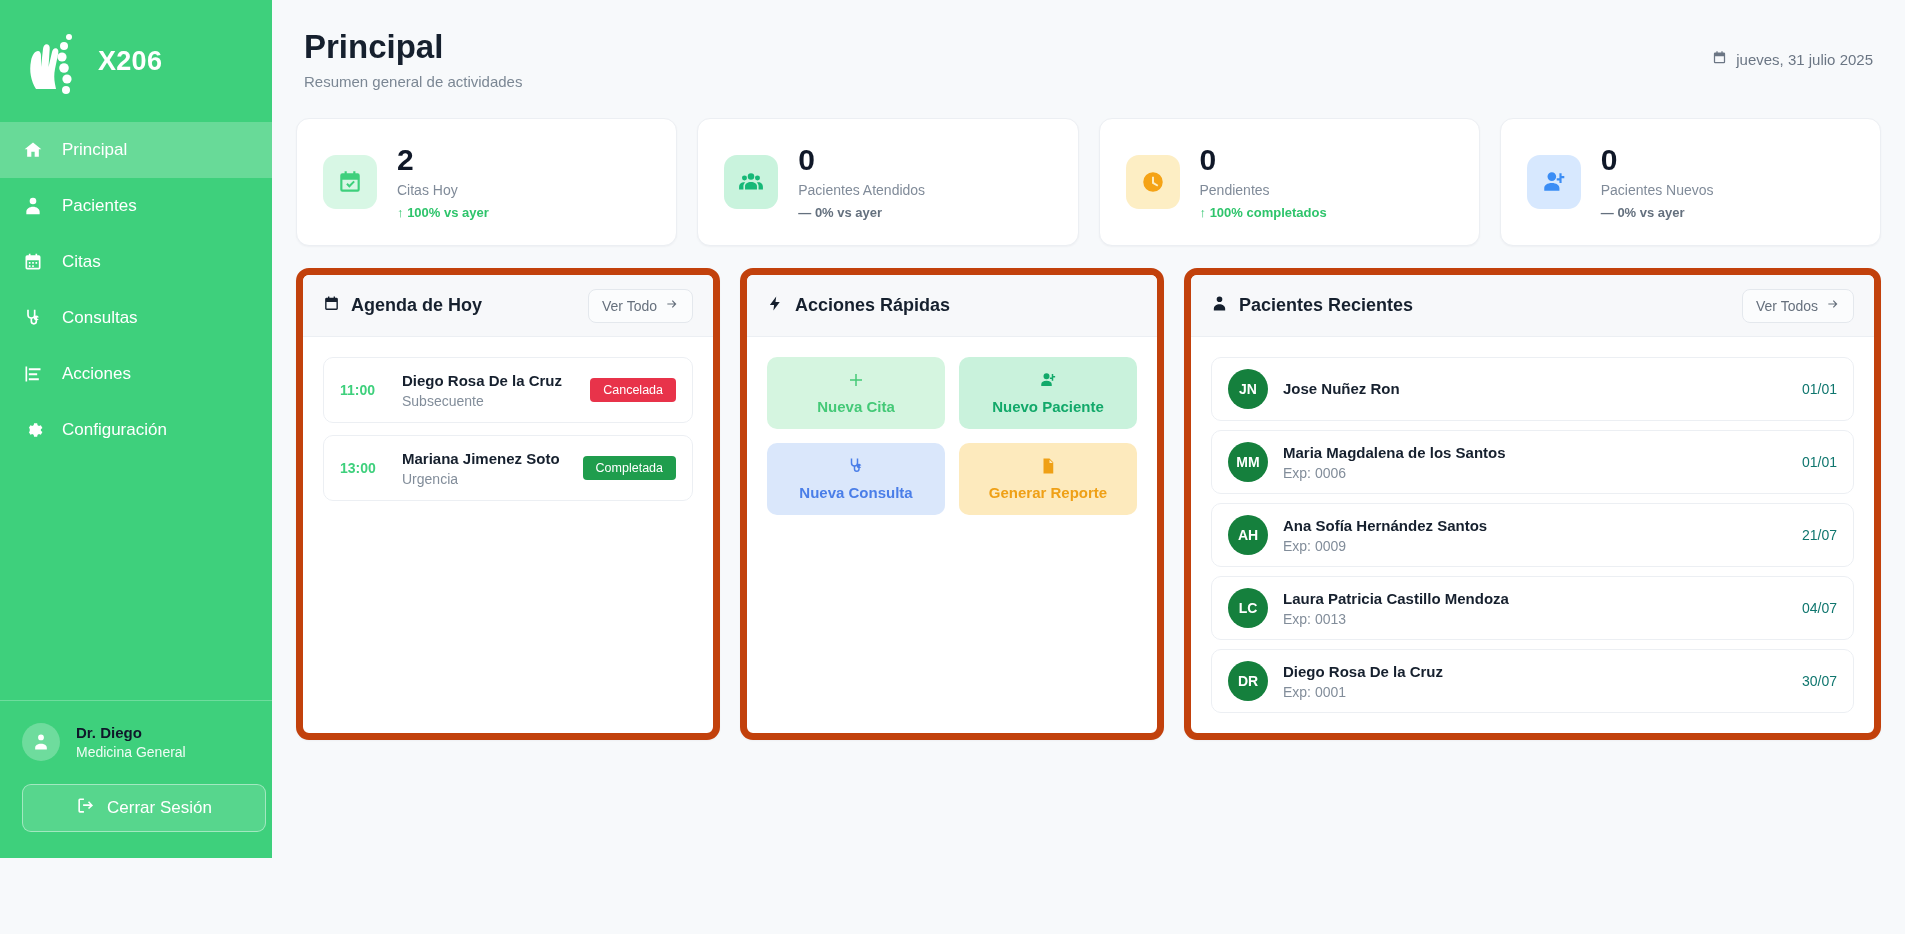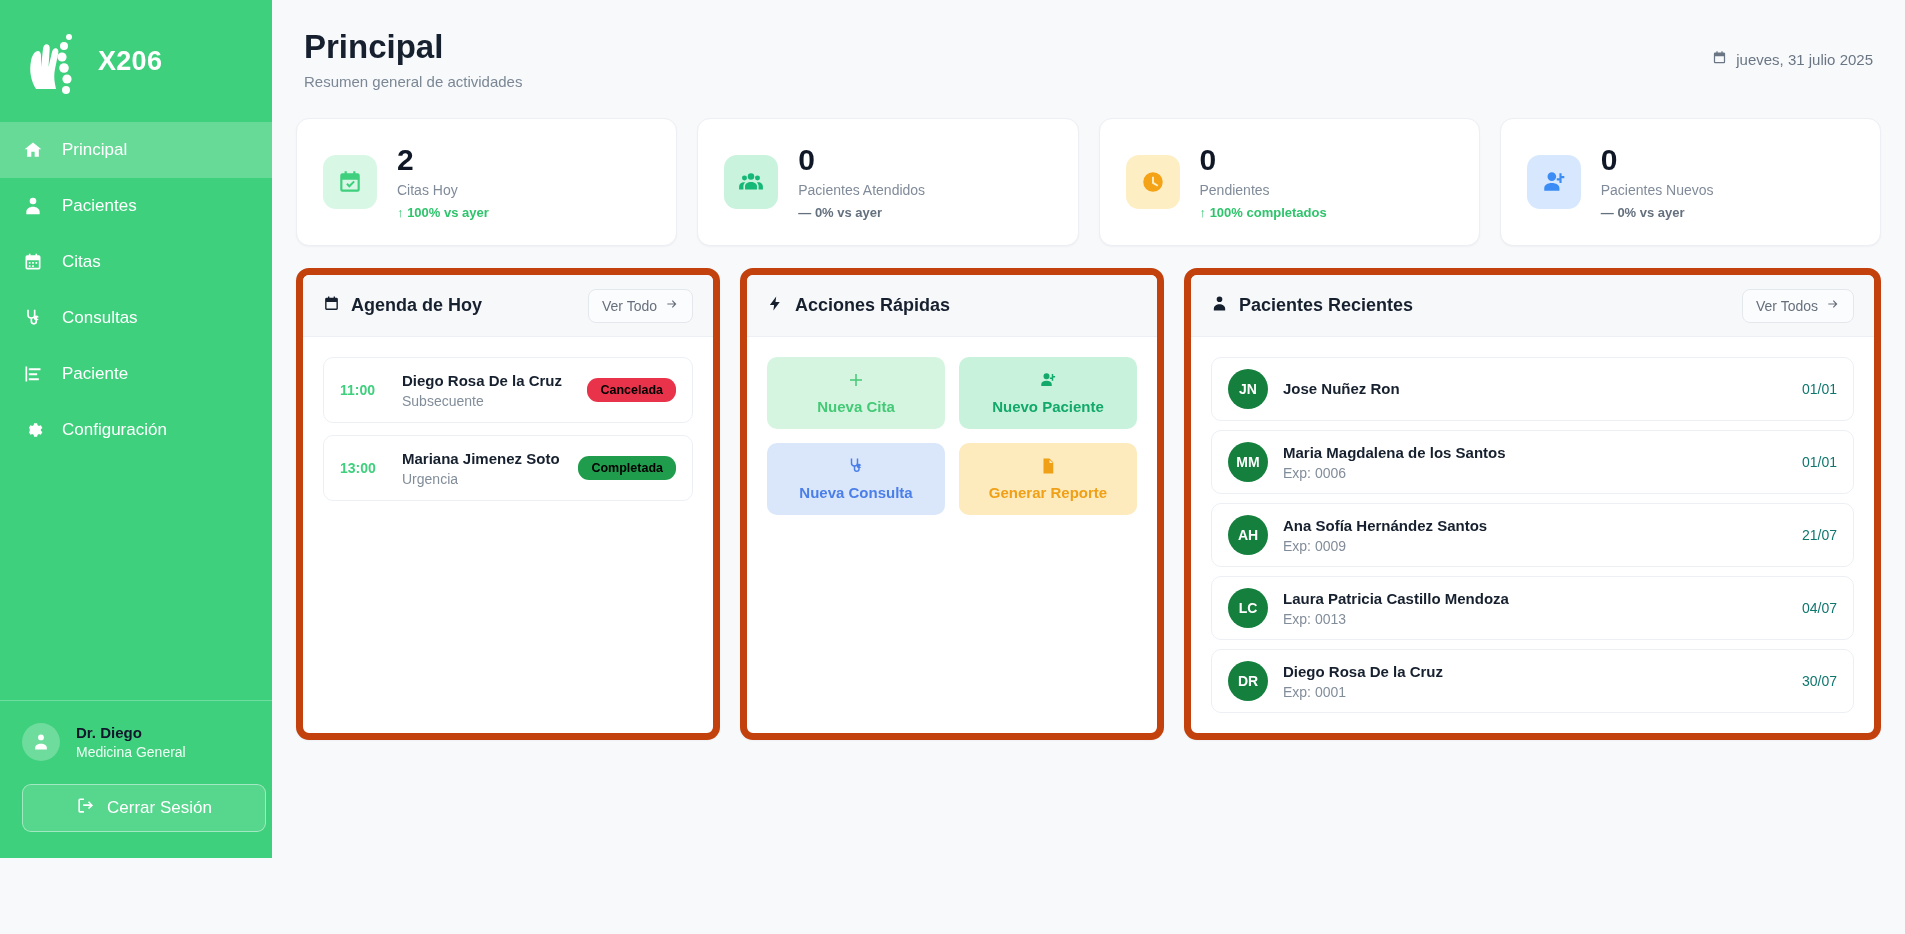--- a/index.html
+++ b/index.html
@@ -199,25 +199,25 @@
     padding: 0 16px;
     gap: 16px;
     margin-bottom: 12px;
     cursor: pointer;
   }
   .appt-time { font-size: 14px; font-weight: bold; color: #3ed07c; width: 46px; flex-shrink: 0; }
   .appt-info { flex: 1; min-width: 0; }
   .appt-name { font-size: 15px; font-weight: bold; color: #16202e; line-height: 1.3; }
   .appt-type { font-size: 14px; color: #828d9a; margin-top: 3px; }
   .appt-badge {
-    border-radius: 11px;
+    border-radius: 4px;
     padding: 5px 13px;
     font-size: 12.5px;
-    font-weight: bold;
-    color: #000000;
+    font-weight: normal;
+    color: #ffffff;
     white-space: nowrap;
   }
 
   
   .actions-grid {
     display: grid;
     grid-template-columns: 1fr 1fr;
     gap: 14px;
   }
   .action-tile {
@@ -321,21 +321,21 @@
       </span>
       <span>Consultas</span>
     </div>
 
     <div class="nav-item">
       <span class="nav-icon">
         <svg viewBox="0 0 24 24">
             <path d="M3 3h2v18H3zm4 2h14v2.5H7zm0 6h10v2.5H7zm0 6h12v2.5H7z"></path>
           </svg>
       </span>
-      <span>Paciente</span>
+      <span>Acciones</span>
     </div>
 
     <div class="nav-item">
       <span class="nav-icon">
         <svg viewBox="0 0 24 24">
             <path d="M12 8a4 4 0 1 0 0 8 4 4 0 0 0 0-8zm0 6a2 2 0 1 1 0-4 2 2 0 0 1 0 4zm9.4-1.1.1-.9-.1-.9 1.9-1.5-1.9-3.2-2.3.8a7.4 7.4 0 0 0-1.6-.9L17 4h-3.7l-.5 2.3c-.6.2-1.1.5-1.6.9l-2.3-.8-1.9 3.2 1.9 1.5-.1.9.1.9-1.9 1.5 1.9 3.2 2.3-.8c.5.4 1 .7 1.6.9l.5 2.3H17l.5-2.3c.6-.2 1.1-.5 1.6-.9l2.3.8 1.9-3.2z"></path>
           </svg>
       </span>
       <span>Configuración</span>
     </div>

